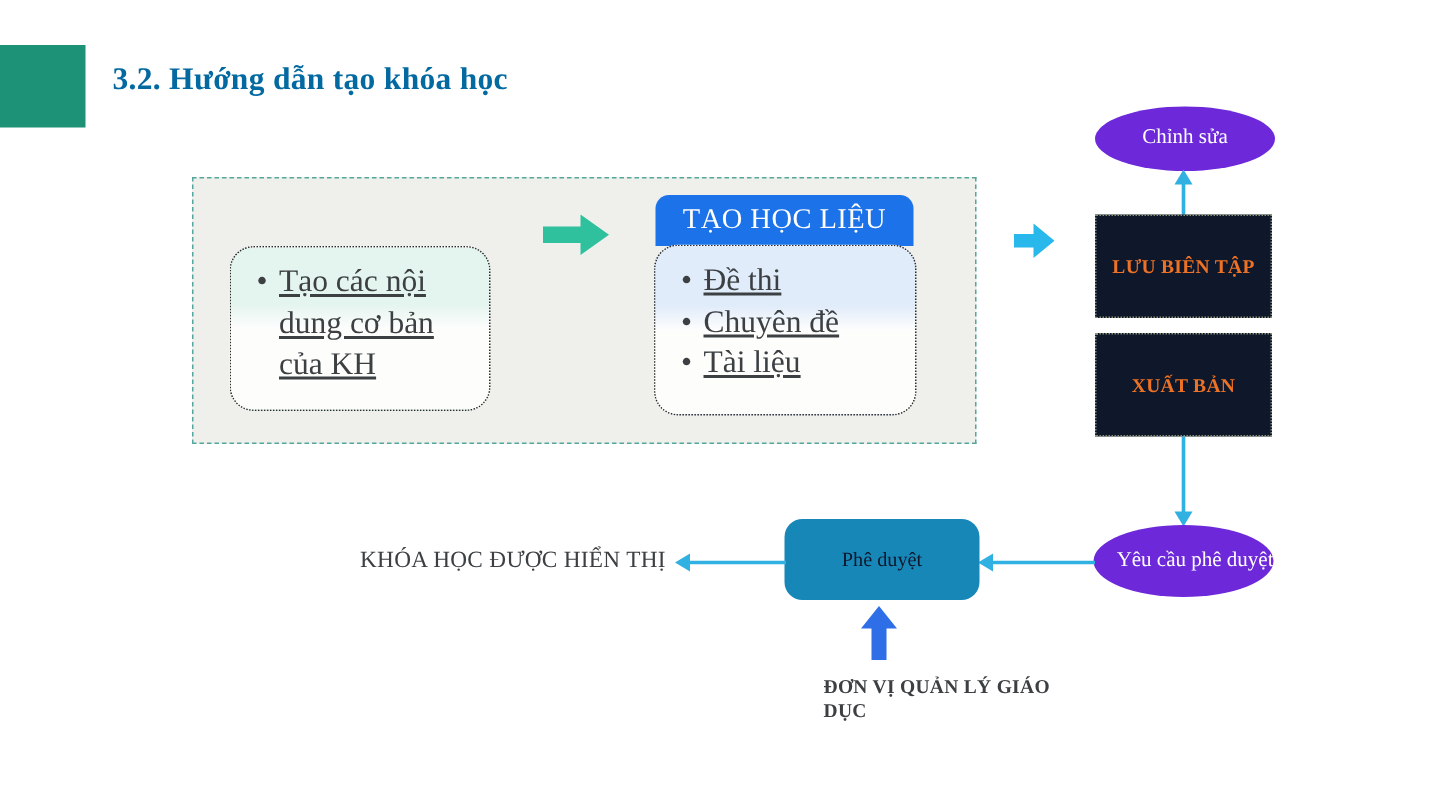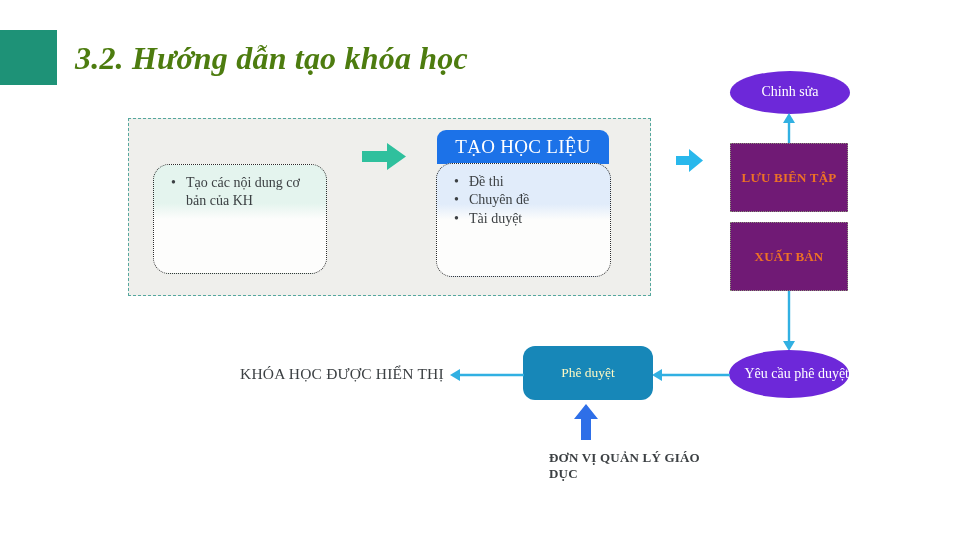--- a/index.html
+++ b/index.html
@@ -4,52 +4,52 @@
 <style>
   html,body{margin:0;padding:0;background:#ffffff;}
   .slide{
     position:relative;width:960px;height:540px;background:#ffffff;overflow:hidden;
     font-family:"Liberation Serif","DejaVu Serif",serif;
   }
   .abs{position:absolute;}
 
   
   .corner-block{left:0;top:30px;width:57px;height:55px;background:#1e9277;}
-  .slide-title{left:75px;top:40px;width:560px;font-size:32px;font-weight:bold;color:#4d7c0f;letter-spacing:0.2px;font-style:italic;}
+  .slide-title{left:75px;top:40px;width:560px;font-size:21px;font-weight:bold;color:#0369a1;letter-spacing:0.2px;}
 
   
   .teal-ellipse{background:#6d28d9;color:#ffffff;border-radius:50%;
     display:flex;align-items:center;justify-content:center;text-align:center;line-height:1.2;}
   .edit-bubble{left:730px;top:71px;width:120px;height:43px;font-size:14px;}
   .request-bubble{left:729px;top:350px;width:120px;height:48px;font-size:14px;justify-content:flex-end;}
-  .approve-box{left:523px;top:346px;width:130px;height:54px;background:#1787b8;color:#fef9c3;
+  .approve-box{left:523px;top:346px;width:130px;height:54px;background:#1787b8;color:#0f172a;
     border-radius:12px;display:flex;align-items:center;justify-content:center;font-size:13.5px;text-align:right;}
 
   
   .workflow-container{left:128px;top:118px;width:521px;height:176px;background:#efefec;border:1px dashed #55a79e;}
 
   
   .col-header{height:34px;display:flex;align-items:center;justify-content:center;
     color:#ffffff;font-size:19px;border-radius:9px 9px 0 0;letter-spacing:0.3px;}
   .header-course{left:155px;top:131px;width:169px;background:#2fc09d;}
   .header-material{left:437px;top:130px;width:172px;background:#1c72e8;}
 
   
   .content-box{border:1.6px dotted #2b2b2b;border-radius:16px;box-sizing:border-box;
-    color:#3c4043;font-size:14px;padding:9px 6px 6px 10px;}
+    color:#3c4043;font-size:21px;padding:9px 6px 6px 10px;text-decoration:underline;}
   .box-course{left:153px;top:164px;width:174px;height:110px;
     background:linear-gradient(to bottom,#e4f4ee 0px,#e4f4ee 38px,#fdfdfc 54px);}
   .box-material{left:436px;top:163px;width:175px;height:114px;
     background:linear-gradient(to bottom,#e1ecfa 0px,#e1ecfa 40px,#fdfdfc 56px);}
   .bullets{margin:0;padding:0;list-style:none;}
   .bullets li{position:relative;padding-left:22px;line-height:1.32;}
   .bullets li::before{content:"•";position:absolute;left:7px;color:#3c4043;}
 
   
-  .gray-box{width:118px;height:69px;background:#701a75;border:1px dotted #8a9279;box-sizing:border-box;
+  .gray-box{width:118px;height:69px;background:#0f172a;border:1px dotted #8a9279;box-sizing:border-box;
     display:flex;align-items:center;justify-content:center;
     color:#ed7225;font-weight:bold;font-size:13px;letter-spacing:0.2px;text-align:center;}
   .box-save{left:730px;top:143px;}
   .box-publish{left:730px;top:222px;}
 
   
   .arrow-up-edit{left:782px;top:113px;}
   .arrow-green{left:362px;top:143px;}
   .arrow-cyan{left:676px;top:147px;}
   .arrow-down-publish{left:782px;top:291px;}
@@ -89,21 +89,21 @@
     <polygon points="0,8 25,8 25,0 44,13.5 25,27 25,19 0,19" fill="#2fc09d"></polygon>
   </svg>
 
   <div class="abs col-header header-material">
     <span>TẠO HỌC LIỆU</span>
   </div>
   <div class="abs content-box box-material">
     <ul class="bullets">
       <li>Đề thi</li>
       <li>Chuyên đề</li>
-      <li>Tài duyệt</li>
+      <li>Tài liệu</li>
     </ul>
   </div>
 
   <svg class="abs arrow-cyan" width="27" height="27" aria-hidden="true">
     <polygon points="0,9 13,9 13,2 27,13.5 13,25 13,18 0,18" fill="#29b8ec"></polygon>
   </svg>
 
   <div class="abs gray-box box-save">
     <span>LƯU BIÊN TẬP</span>
   </div>

